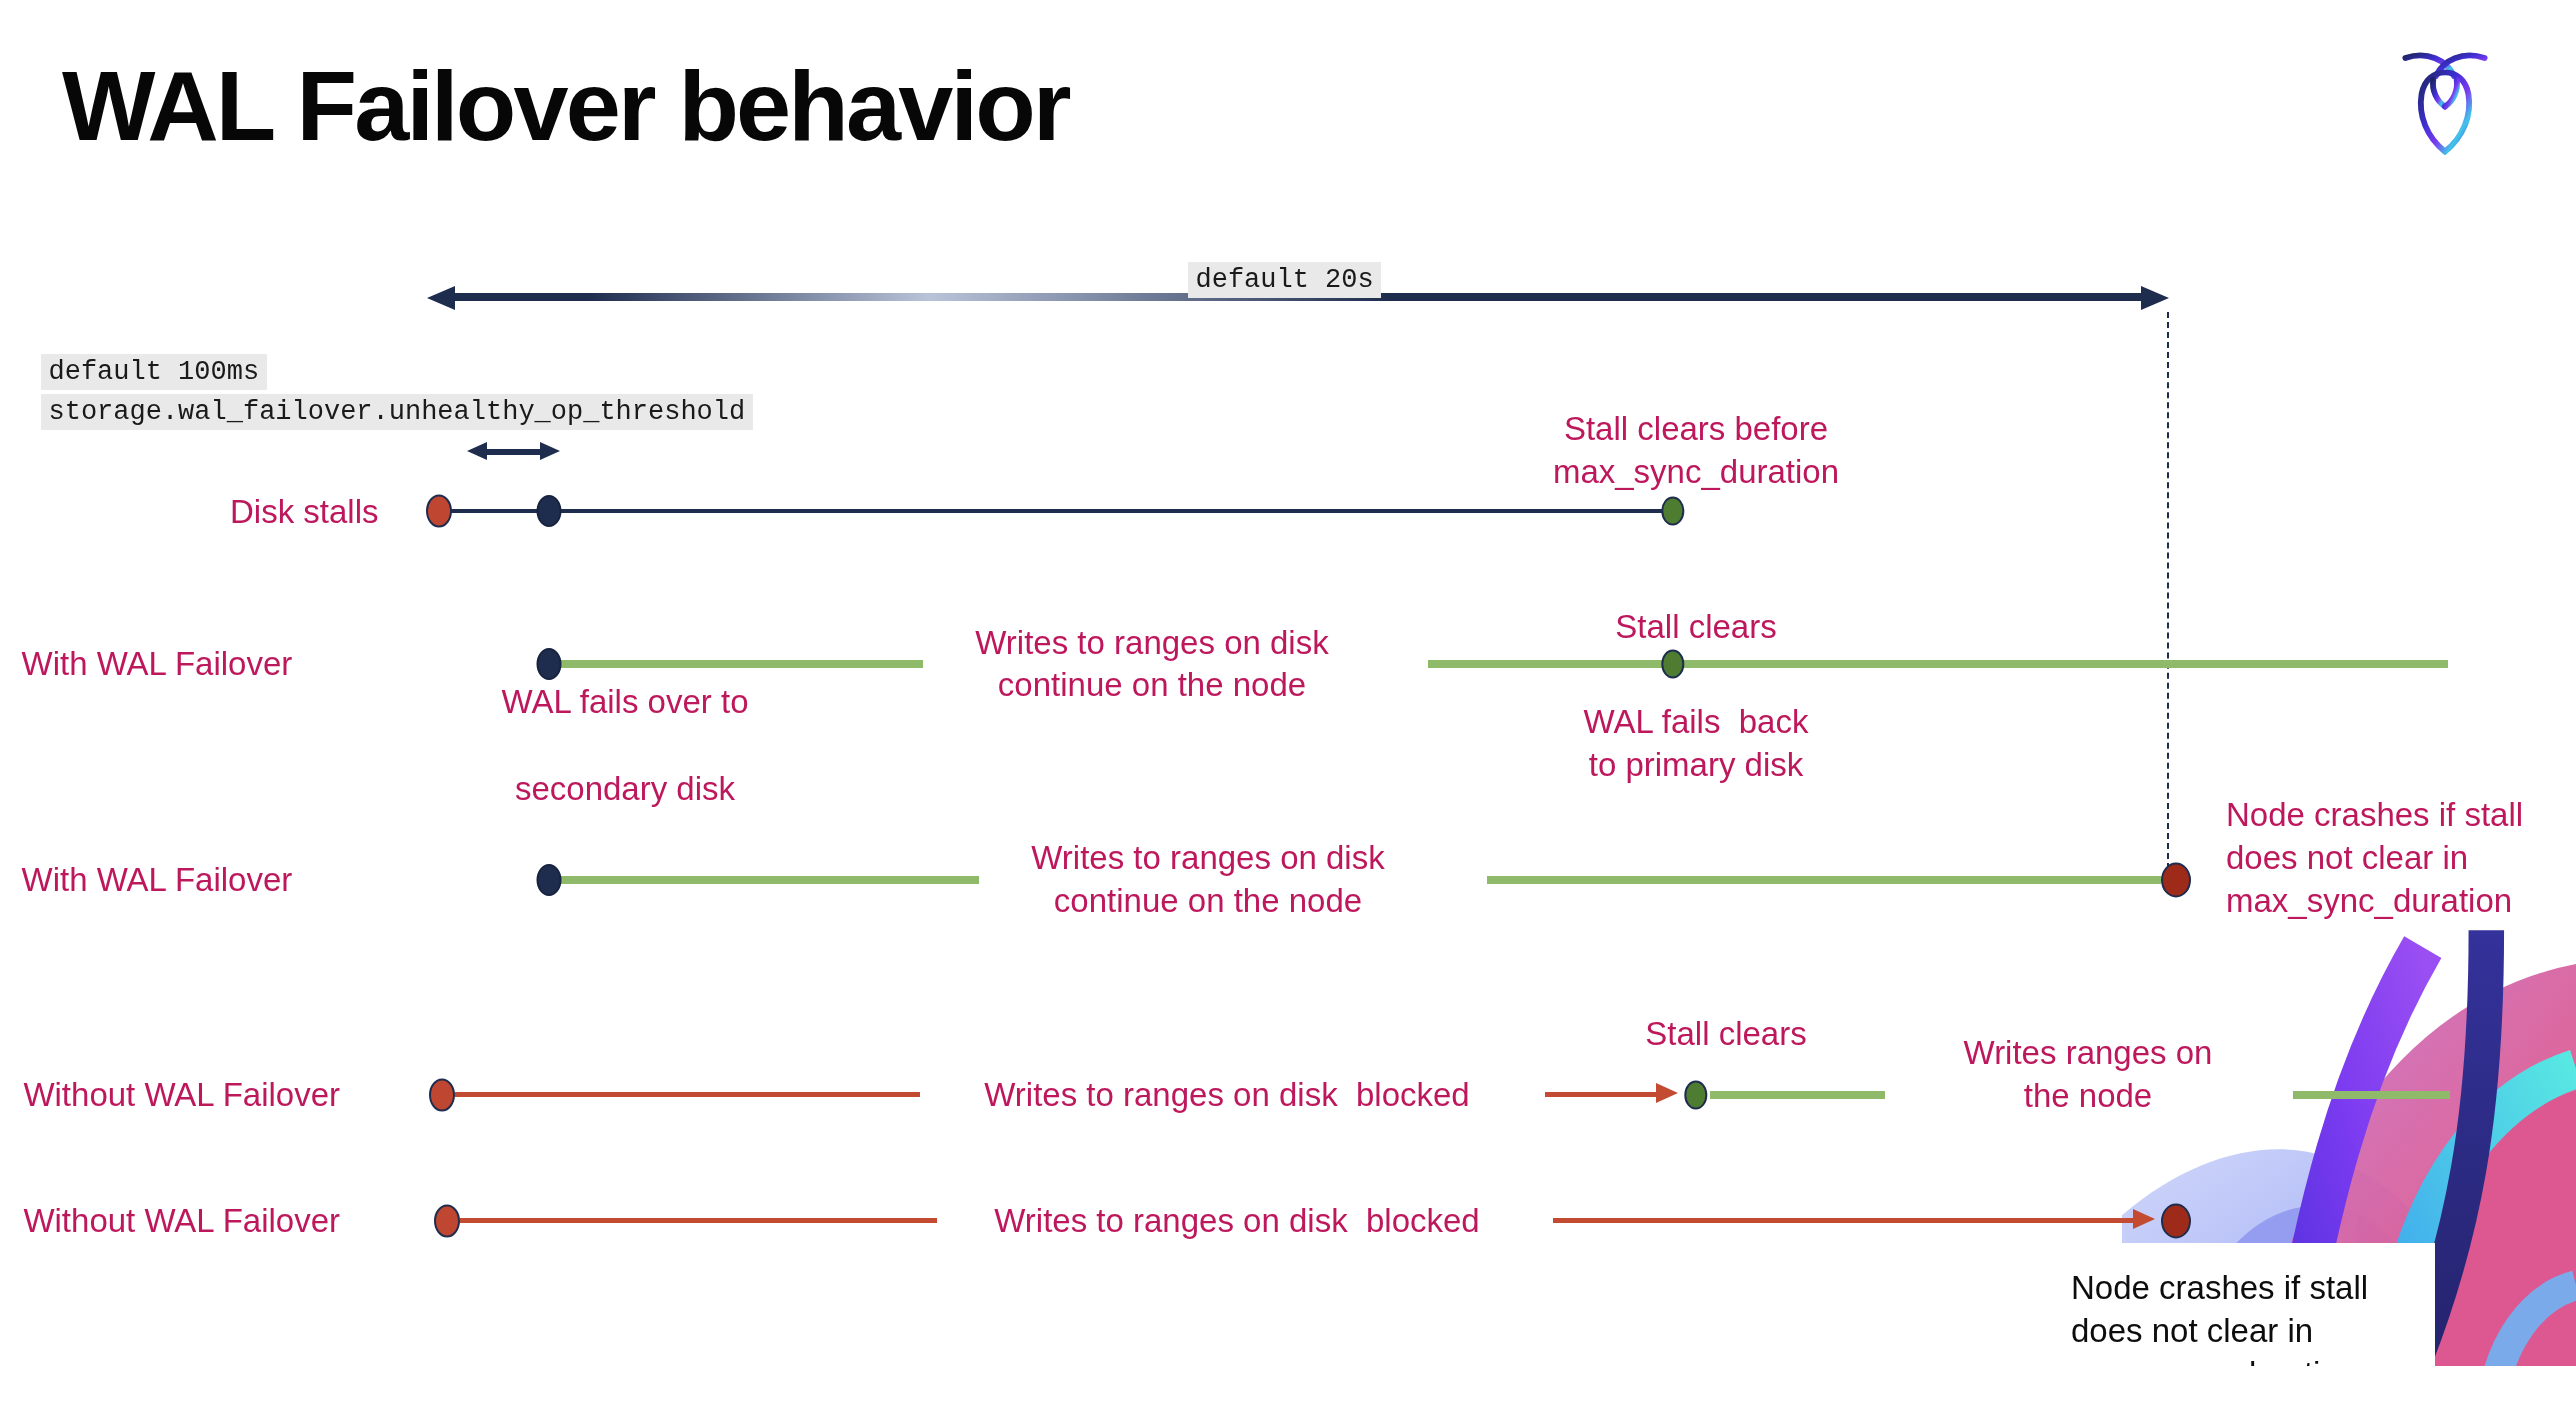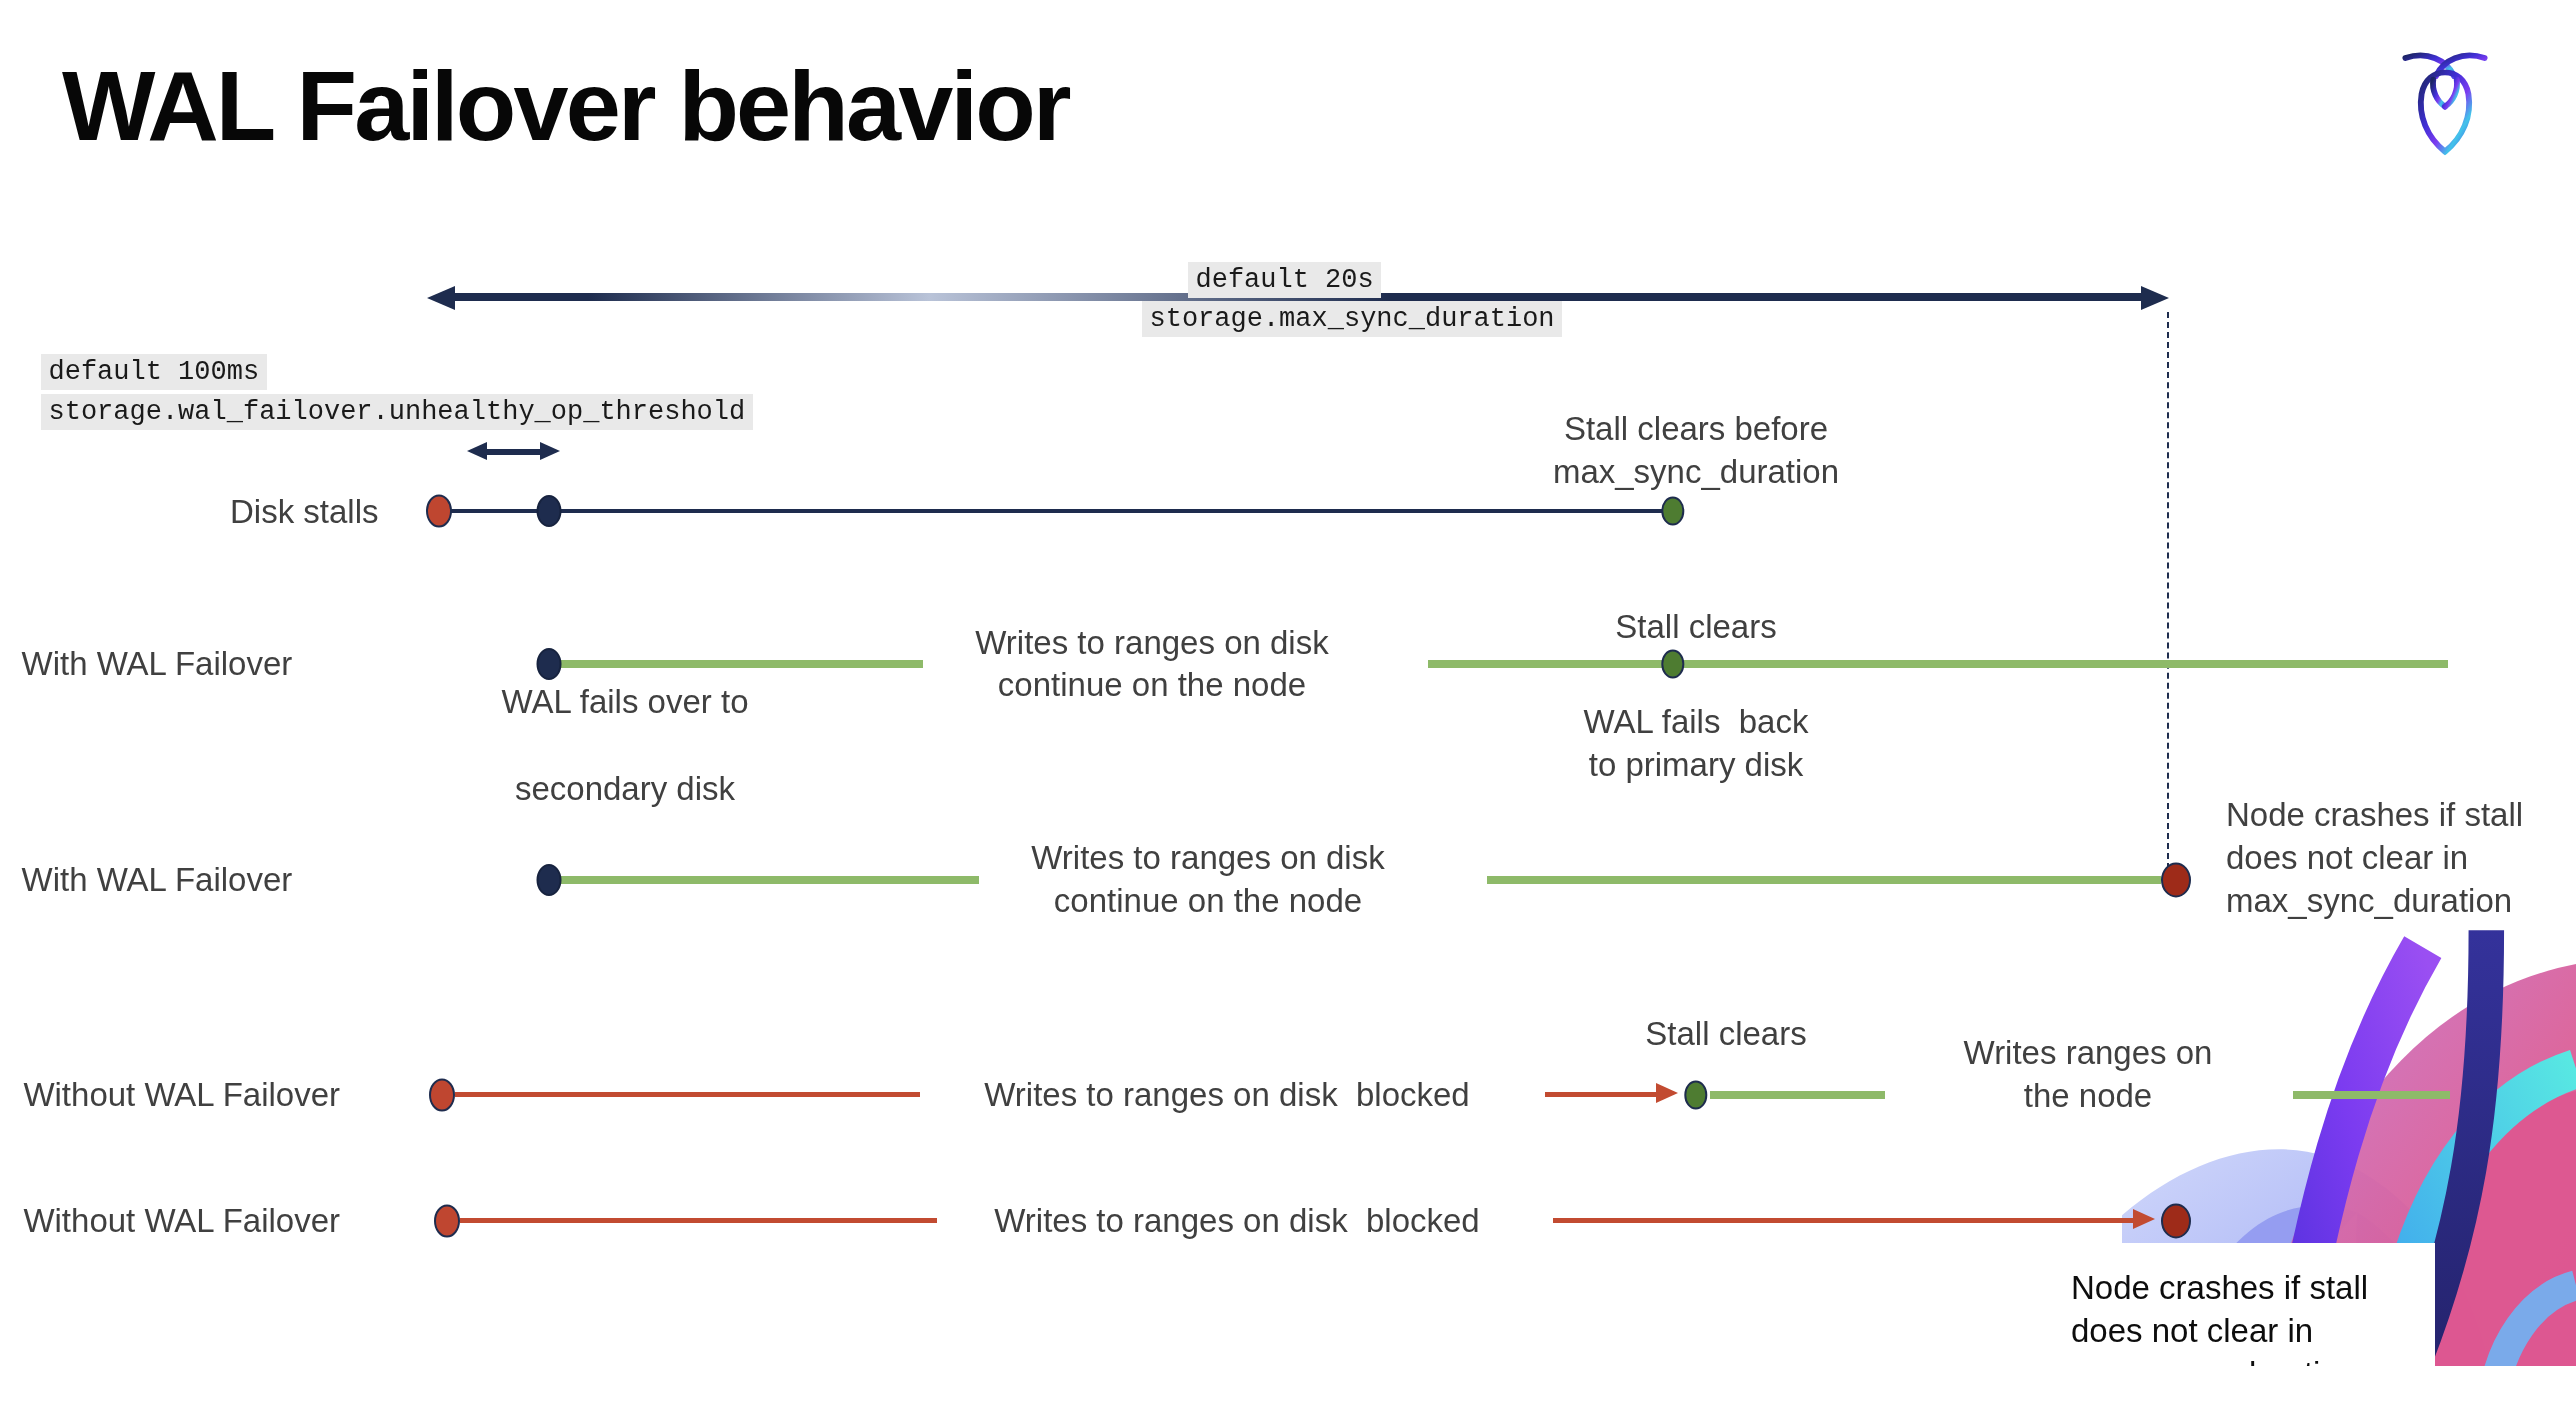--- a/index.html
+++ b/index.html
@@ -1,18 +1,18 @@
 <!DOCTYPE html>
 <html style="font-size:15px"><head>
 <meta charset="utf-8">
 <style>
   html,body{margin:0;padding:0;background:#ffffff;}
   #slide{position:relative;width:2576px;height:1366px;background:#ffffff;overflow:hidden;
          font-family:"Liberation Sans","DejaVu Sans",sans-serif;color:#0d0d0d;text-decoration:underline;}
-  .t{position:absolute;font-size:33px;line-height:39px;color:#404040;white-space:pre;z-index:3;}
+  .t{position:absolute;font-size:33px;line-height:39px;color:#be185d;white-space:pre;z-index:3;}
   .tc{transform:translateX(-50%);text-align:center;}
   .title{position:absolute;left:62px;top:49px;font-size:99px;font-weight:700;letter-spacing:-2.8px;color:#070707;z-index:3;}
   .code{position:absolute;font-family:"Liberation Mono","DejaVu Sans Mono",monospace;font-size:27px;line-height:32px;
         background:#e9e9e9;color:#1a1a1a;padding:1.9px 7.5px;white-space:pre;z-index:3;}
   .hline{position:absolute;z-index:2;}
   .dot{position:absolute;border-radius:50%;box-sizing:border-box;transform:translate(-50%,-50%);z-index:3;}
   .dot-navy{width:25px;height:32px;background:#1e2c4e;border:2.8px solid #17233f;}
   .dot-red{width:26px;height:33px;background:#bf4630;border:2.8px solid #1e2c4e;}
   .dot-green{width:23.4px;height:29px;background:#4e7c31;border:2.8px solid #1e2c4e;}
   .dot-crash{width:30px;height:35px;background:#9e2b19;border:2.8px solid #1e2c4e;z-index:4;}
@@ -96,21 +96,20 @@
 
     <path d="M170,511 C200,370 222,190 322,18" stroke="url(#gViolet)" stroke-width="46" fill="none"></path>
 
     <path d="M390,0 C390,180 372,332 292,511" stroke="url(#gDark)" stroke-width="38" fill="none"></path>
   </svg>
 
   <div class="ah" style="left:427px;top:286px;border-top:12px solid transparent;border-bottom:12px solid transparent;border-right:28px solid #1e2c4e;"></div>
   <div class="hline" style="left:452px;top:293px;width:1705px;height:8.4px;background:linear-gradient(90deg,#1e2c4e 0%,#1e2c4e 8%,#b9c3d8 28%,#1e2c4e 55%,#1e2c4e 100%);"></div>
   <div class="ah" style="left:2141px;top:286px;border-top:12px solid transparent;border-bottom:12px solid transparent;border-left:28px solid #1e2c4e;"></div>
   <div class="code" style="left:1188px;top:262px;">default 20s</div>
-  <div class="code" style="left:1142px;top:301px;">storage.max_sync_duration</div>
 
   <div class="dashv" style="left:2167px;top:312px;height:567px;"></div>
 
   <div class="code" style="left:41px;top:354px;">default 100ms</div>
   <div class="code" style="left:41px;top:394px;">storage.wal_failover.unhealthy_op_threshold</div>
   <div class="ah" style="left:467px;top:442px;border-top:9.3px solid transparent;border-bottom:9.3px solid transparent;border-right:20.6px solid #1e2c4e;"></div>
   <div class="hline navy-bg" style="left:486px;top:449px;width:56px;height:5.6px;"></div>
   <div class="ah" style="left:540px;top:442px;border-top:9.3px solid transparent;border-bottom:9.3px solid transparent;border-left:20.6px solid #1e2c4e;"></div>
 
   <div class="t" style="left:230px;top:492px;">Disk stalls</div>

